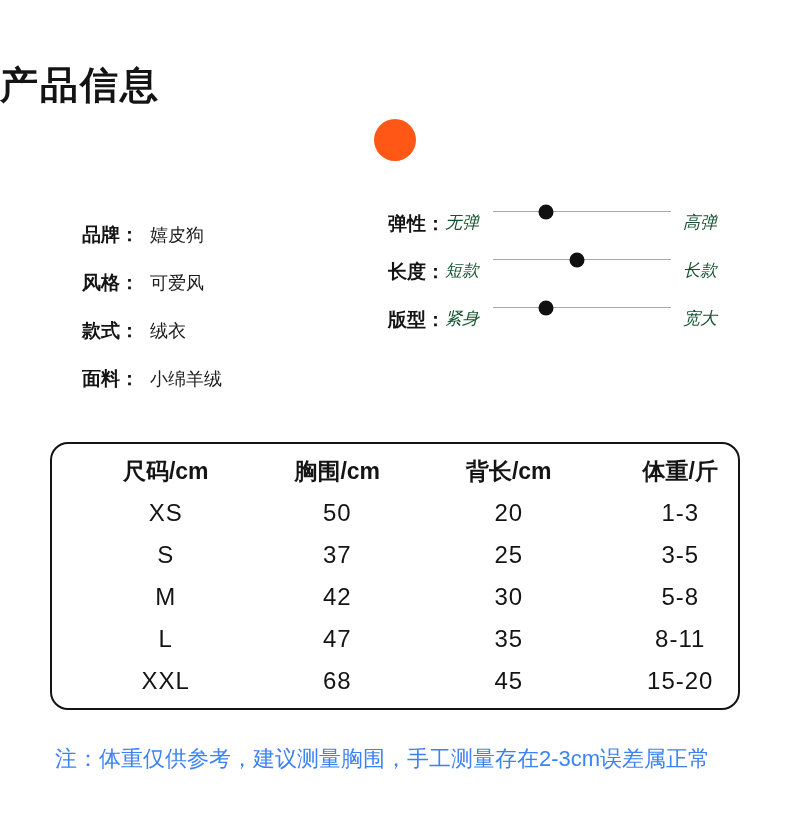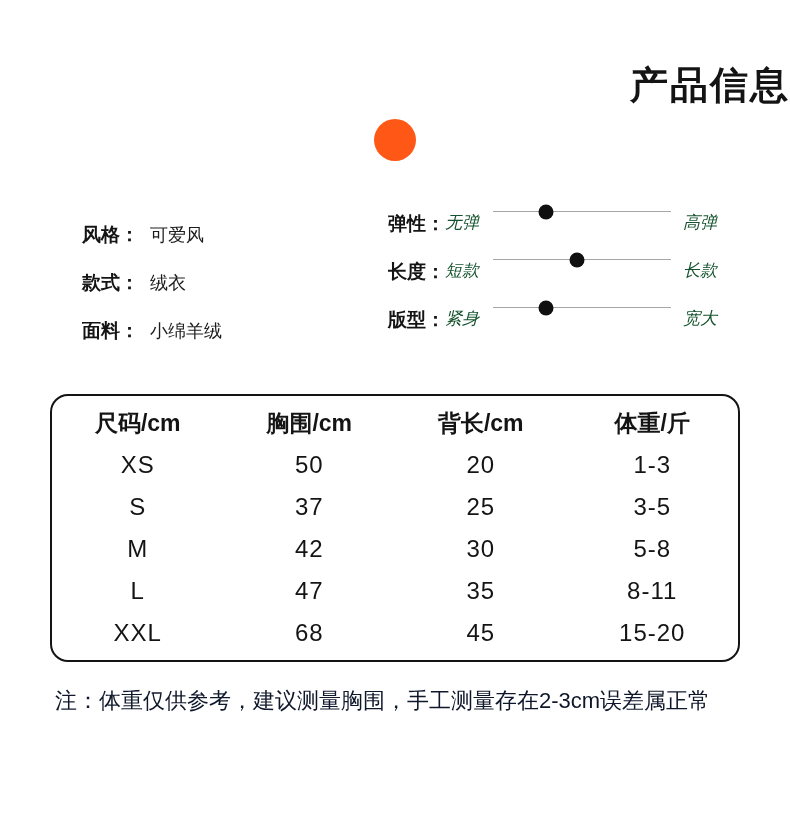--- a/index.html
+++ b/index.html
@@ -4,21 +4,21 @@
 <style>
   * { box-sizing: border-box; }
   html, body { margin: 0; padding: 0; }
   body {
     width: 790px; height: 840px;
     background: #ffffff;
     font-family: "Liberation Sans", "DejaVu Sans", sans-serif;
     color: #141414;
     overflow: hidden;
   }
-  .header { padding-top: 60px; text-align: right; }
+  .header { padding-top: 60px; text-align: left; }
   .title {
     margin: 0;
     font-size: 38px;
     font-weight: 700;
     letter-spacing: 2px;
     color: #141414;
   }
   .accent-dot {
     width: 42px; height: 42px;
     border-radius: 50%;
@@ -51,49 +51,53 @@
     background: #101010;
     border-radius: 50%;
     transform: translate(-50%, -50%);
   }
   .size-box {
     margin: 39px 50px 0;
     border: 2px solid #141414;
     border-radius: 18px;
     padding: 6px 0;
   }
-  .size-table { width: 100%; border-collapse: collapse; }
+  .size-table { width: 100%; border-collapse: collapse; margin-left: 28px; }
   .size-table th, .size-table td {
     width: 25%;
     text-align: center;
     height: 42px;
     padding: 0;
   }
   .size-table th { font-size: 23px; font-weight: 700; }
   .size-table td { font-size: 24px; font-weight: 400; letter-spacing: 1px; }
   .note {
-    margin: 24px 0 0 55px;
+    margin: 34px 0 0 55px;
     font-size: 22px;
-    color: #0f172a;
+    color: #3b82f6;
     white-space: nowrap;
   }
 </style>
 </head>
 <body>
 
 <div class="page">
 
   <div class="header">
     <h1 class="title">产品信息</h1>
     <div class="accent-dot" style="background: rgb(255, 87, 22);"></div>
   </div>
 
   <div class="info">
 
     <div class="attrs">
+      <div class="attr-row">
+        <span class="attr-label">品牌：</span>
+        <span class="attr-value">嬉皮狗</span>
+      </div>
       <div class="attr-row">
         <span class="attr-label">风格：</span>
         <span class="attr-value">可爱风</span>
       </div>
       <div class="attr-row">
         <span class="attr-label">款式：</span>
         <span class="attr-value">绒衣</span>
       </div>
       <div class="attr-row">
         <span class="attr-label">面料：</span>

